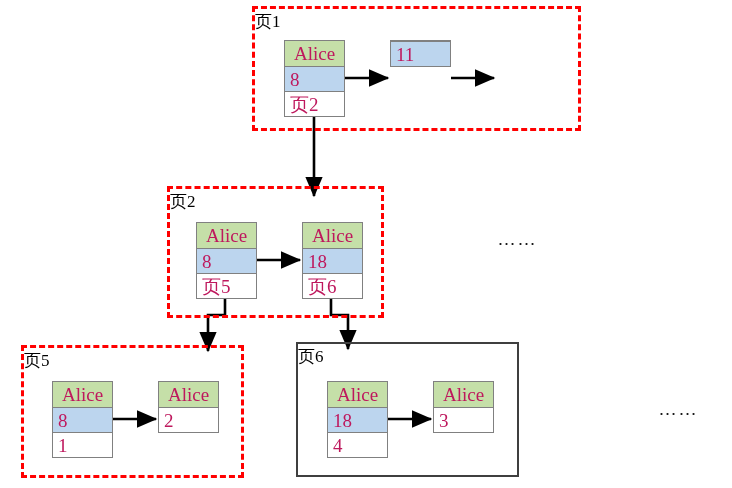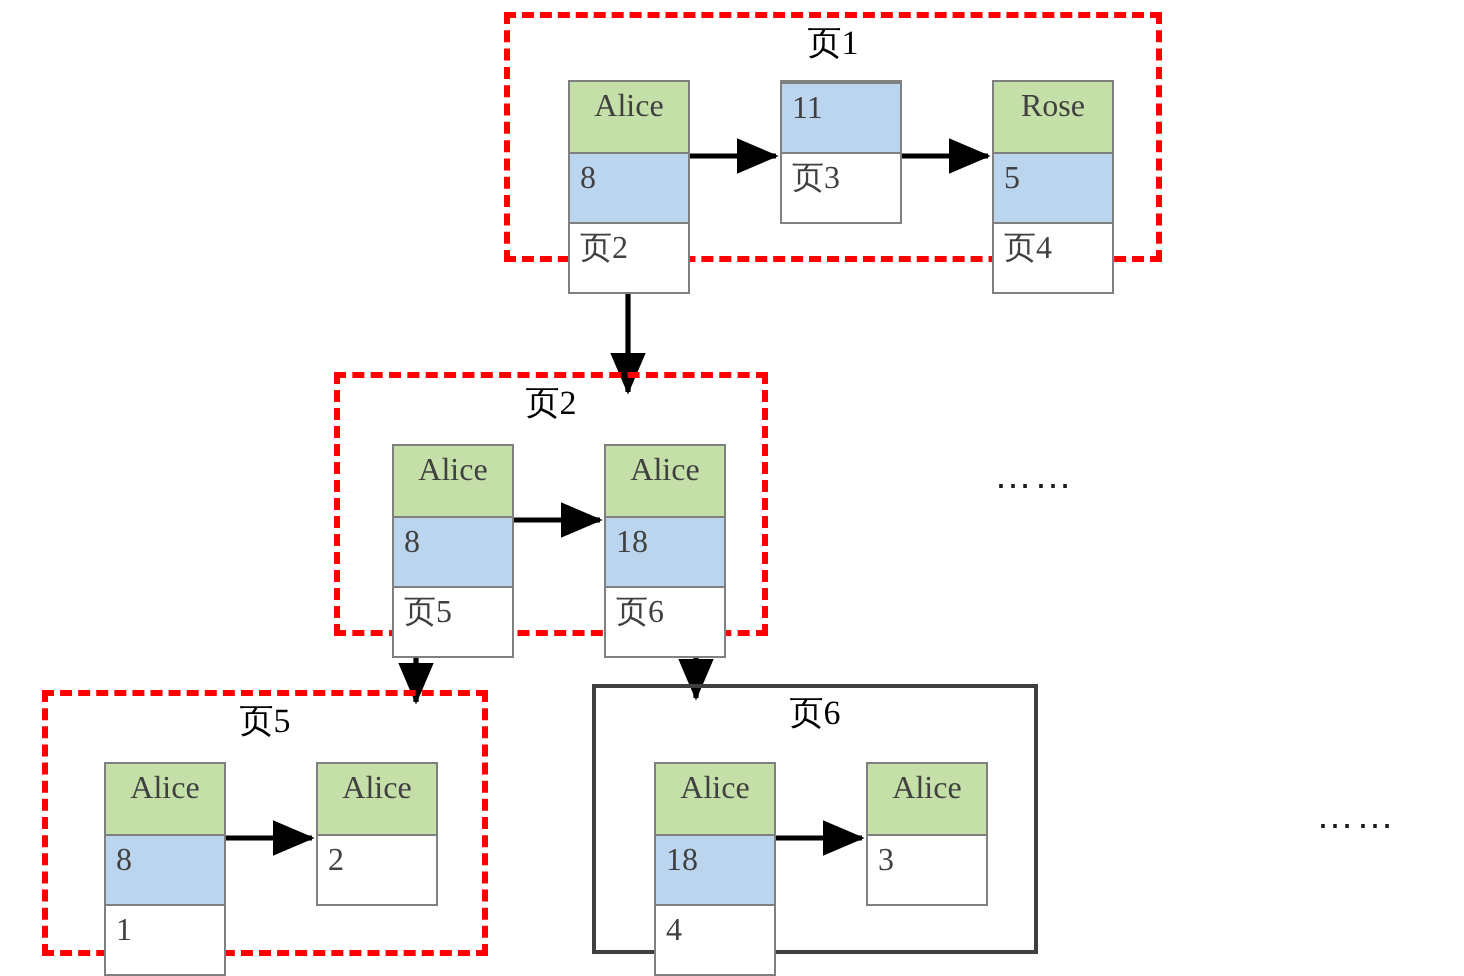--- a/index.html
+++ b/index.html
@@ -5,28 +5,28 @@
   html,body{margin:0;padding:0;background:#ffffff;}
   body{width:732px;height:488px;overflow:hidden;
        font-family:"Liberation Serif","DejaVu Serif",serif;}
   #diagram{position:relative;width:732px;height:488px;background:#fff;}
   svg{position:absolute;left:0;top:0;width:732px;height:488px;overflow:visible;}
 
   
   .page-box{position:absolute;box-sizing:border-box;}
   .page-box.dashed{border:3px dashed #ff0000;}
   .page-box.solid{border:2px solid #3f3f3f;}
-  .page-label{position:absolute;top:2px;left:0;width:100%;text-align:center;
+  .page-label{position:absolute;top:2px;left:0;width:100%;
               font-size:17px;color:#000;line-height:22px;}
 
   
   .card{position:absolute;width:61px;box-sizing:border-box;
         border:1px solid #808080;background:#fff;}
-  .card .row{height:35px;line-height:25px;box-sizing:border-box;
-             padding-left:5px;font-size:16px;color:#404040;overflow:hidden;
+  .card .row{height:25px;line-height:25px;box-sizing:border-box;
+             padding-left:5px;font-size:19px;color:#be185d;overflow:hidden;
              white-space:nowrap;}
   .card .row.name{background:#c5dfa8;text-align:center;padding-left:0;}
   .card .row.key{background:#bcd5ee;border-top:1px solid #808080;}
   .card .row.ptr{background:#ffffff;border-top:1px solid #808080;}
 
   
   .ellipsis{position:absolute;font-size:19px;letter-spacing:1px;color:#1a1a1a;
             font-family:"Liberation Sans","DejaVu Sans",sans-serif;}
 </style>
 </head>
@@ -63,26 +63,20 @@
   <div class="page-box dashed" style="left:252px;top:6px;width:329px;height:125px;">
     <div class="page-label">页1</div>
   </div>
   <div class="card" style="left:284px;top:40px;">
     <div class="row name">Alice</div>
     <div class="row key">8</div>
     <div class="row ptr">页2</div>
   </div>
   <div class="card" style="left:390px;top:40px;">
     <div class="row key">11</div>
-    <div class="row ptr">页3</div>
-  </div>
-  <div class="card" style="left:496px;top:40px;">
-    <div class="row name">Rose</div>
-    <div class="row key">5</div>
-    <div class="row ptr">页4</div>
   </div>
 
   <div class="page-box dashed" style="left:167px;top:186px;width:217px;height:132px;">
     <div class="page-label">页2</div>
   </div>
   <div class="card" style="left:196px;top:222px;">
     <div class="row name">Alice</div>
     <div class="row key">8</div>
     <div class="row ptr">页5</div>
   </div>

